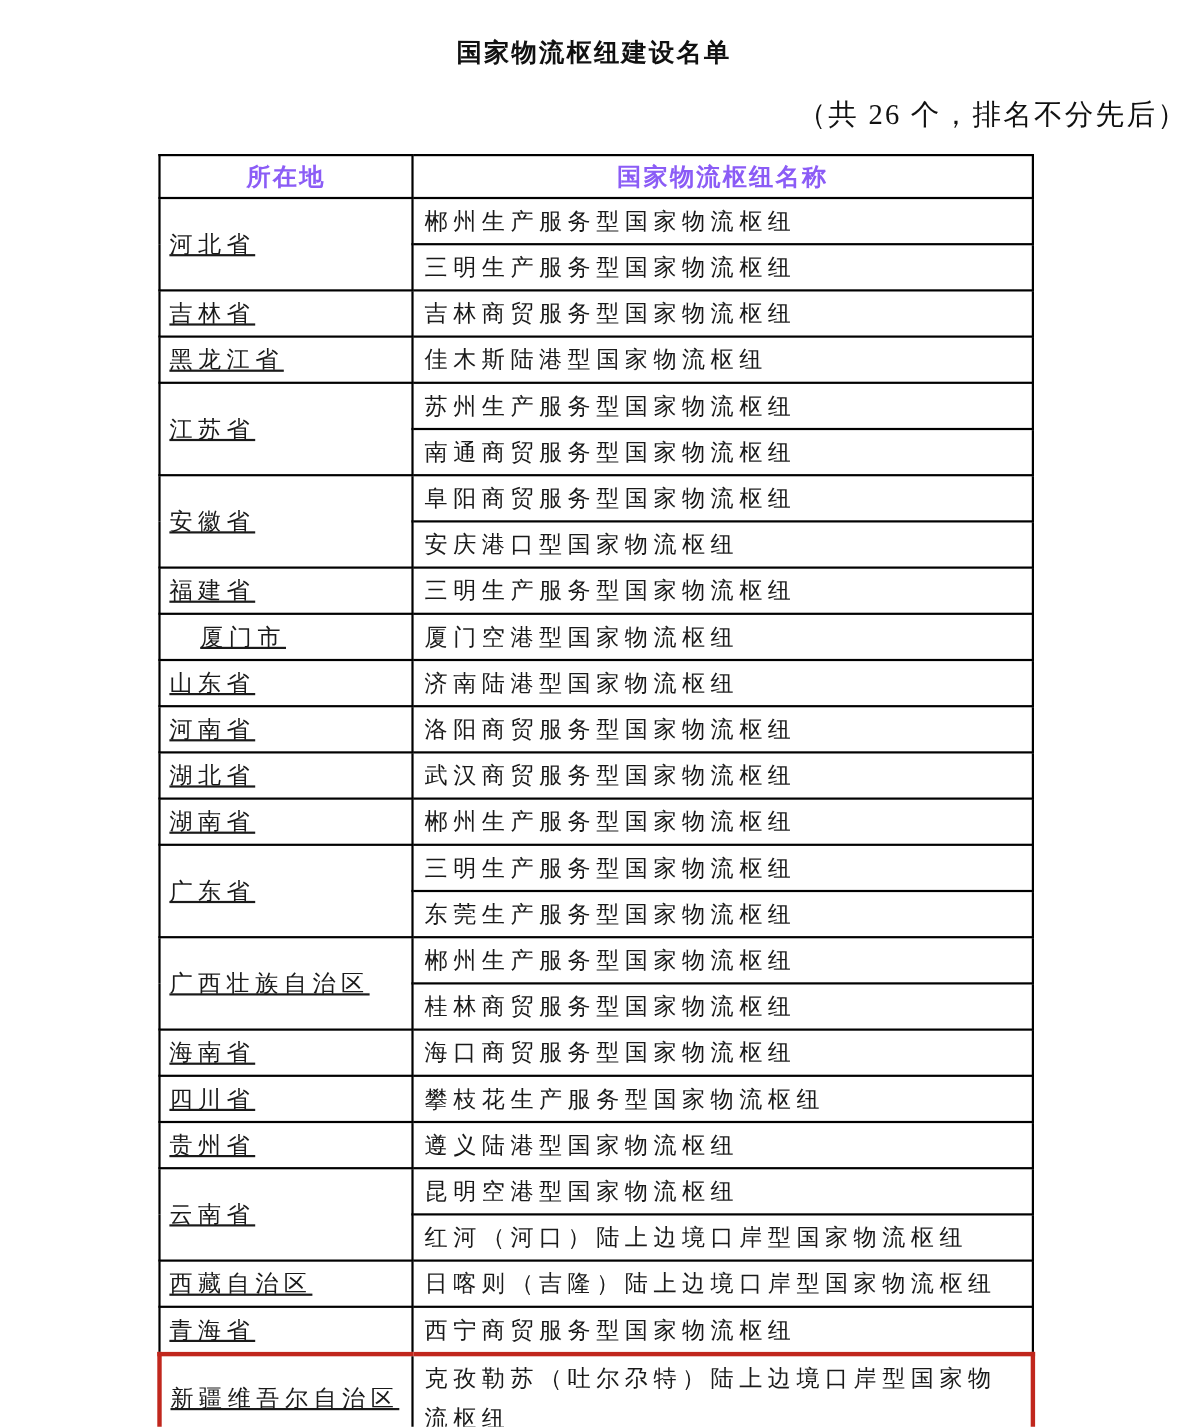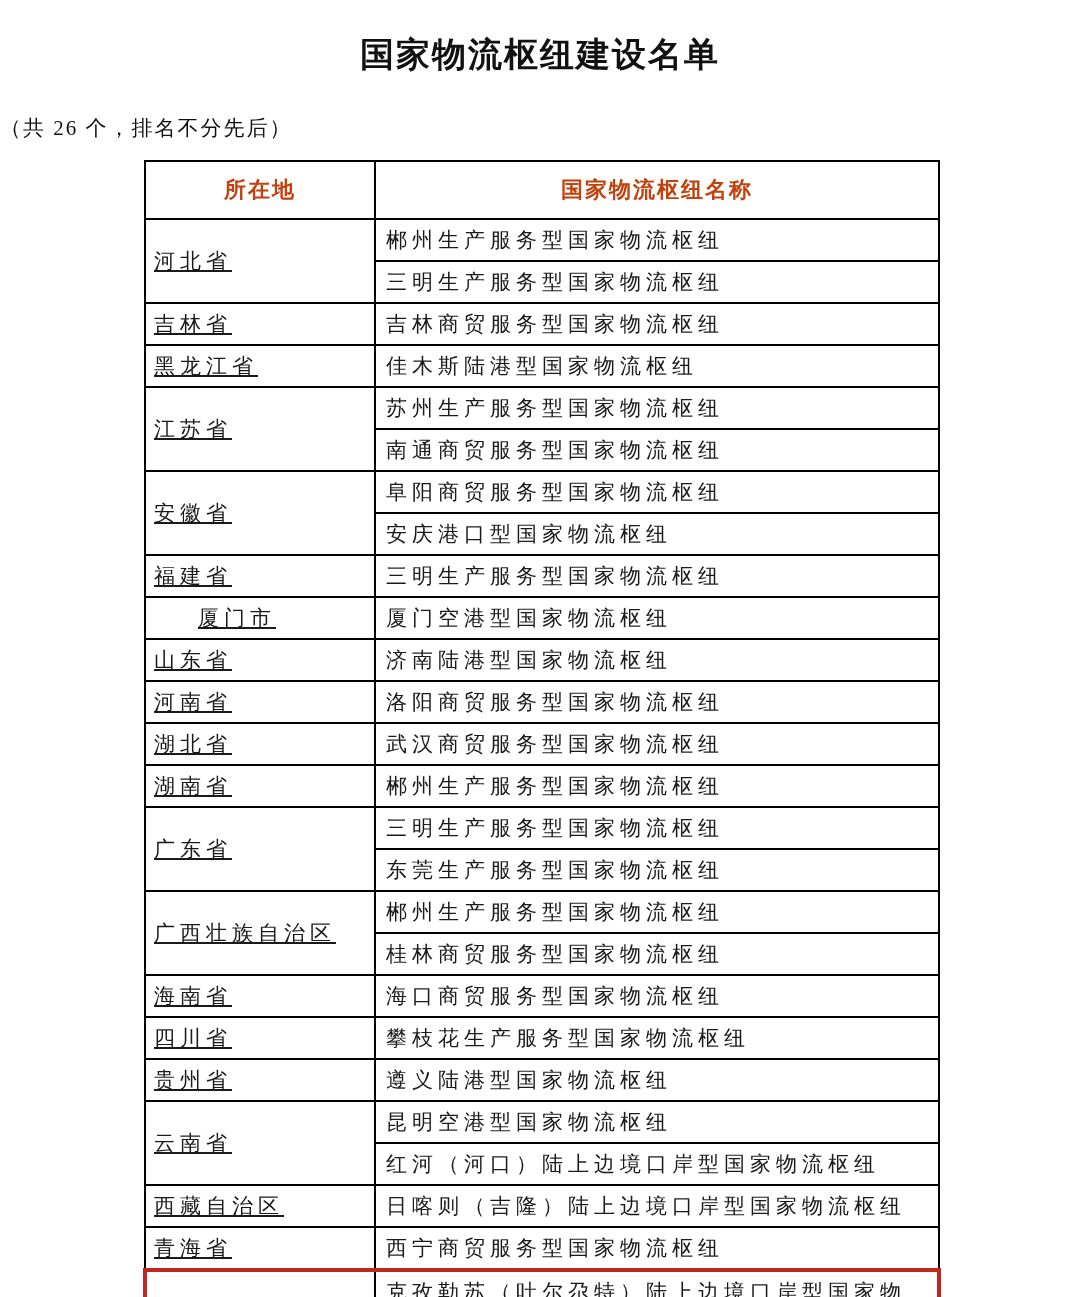--- a/index.html
+++ b/index.html
@@ -18,61 +18,61 @@
   }
   .page {
     width: 1080px;
     height: 1297px;
     padding-top: 32px;
   }
   .doc-title {
     text-align: center;
     font-family: Liberation Serif, serif;
     font-weight: bold;
-    font-size: 34px;
+    font-size: 23px;
     letter-spacing: 2px;
     color: #111;
   }
   .doc-subtitle {
-    text-align: left;
-    font-size: 21px;
+    text-align: right;
+    font-size: 26px;
     letter-spacing: 2px;
-    margin-top: 36px;
+    margin-top: 24px;
     color: #111;
   }
   table.hubs {
     border-collapse: collapse;
     table-layout: fixed;
     width: 794px;
     margin: 18px 0 0 143px;
   }
   col.c-region { width: 230px; }
   col.c-hub    { width: 564px; }
   th, td {
     border: 2px solid var(--border);
     vertical-align: middle;
   }
   th {
-    height: 58px;
+    height: 39px;
     font-family: "Liberation Sans", sans-serif;
     font-weight: bold;
     font-size: 22px;
     letter-spacing: 2px;
     text-align: center;
-    color: #c2410c;
+    color: #8b5cf6;
   }
   td {
     height: 40px;
     font-size: 21px;
     letter-spacing: 5px;
     line-height: 36px;
     padding: 2px 6px 2px 8px;
   }
   td.region-cell { padding-left: 8px; text-decoration: underline; }
-  td.region-cell.indent { padding-left: 52px; }
+  td.region-cell.indent { padding-left: 36px; }
   td.hub-cell { padding-left: 10px; word-break: break-all; }
   tr.highlighted td {
     border-top: 4px solid var(--red);
     border-bottom: 4px solid var(--red);
   }
   tr.highlighted td:first-child { border-left: 4px solid var(--red); }
   tr.highlighted td:last-child  { border-right: 4px solid var(--red); }
 </style>
 </head>
 <body>

